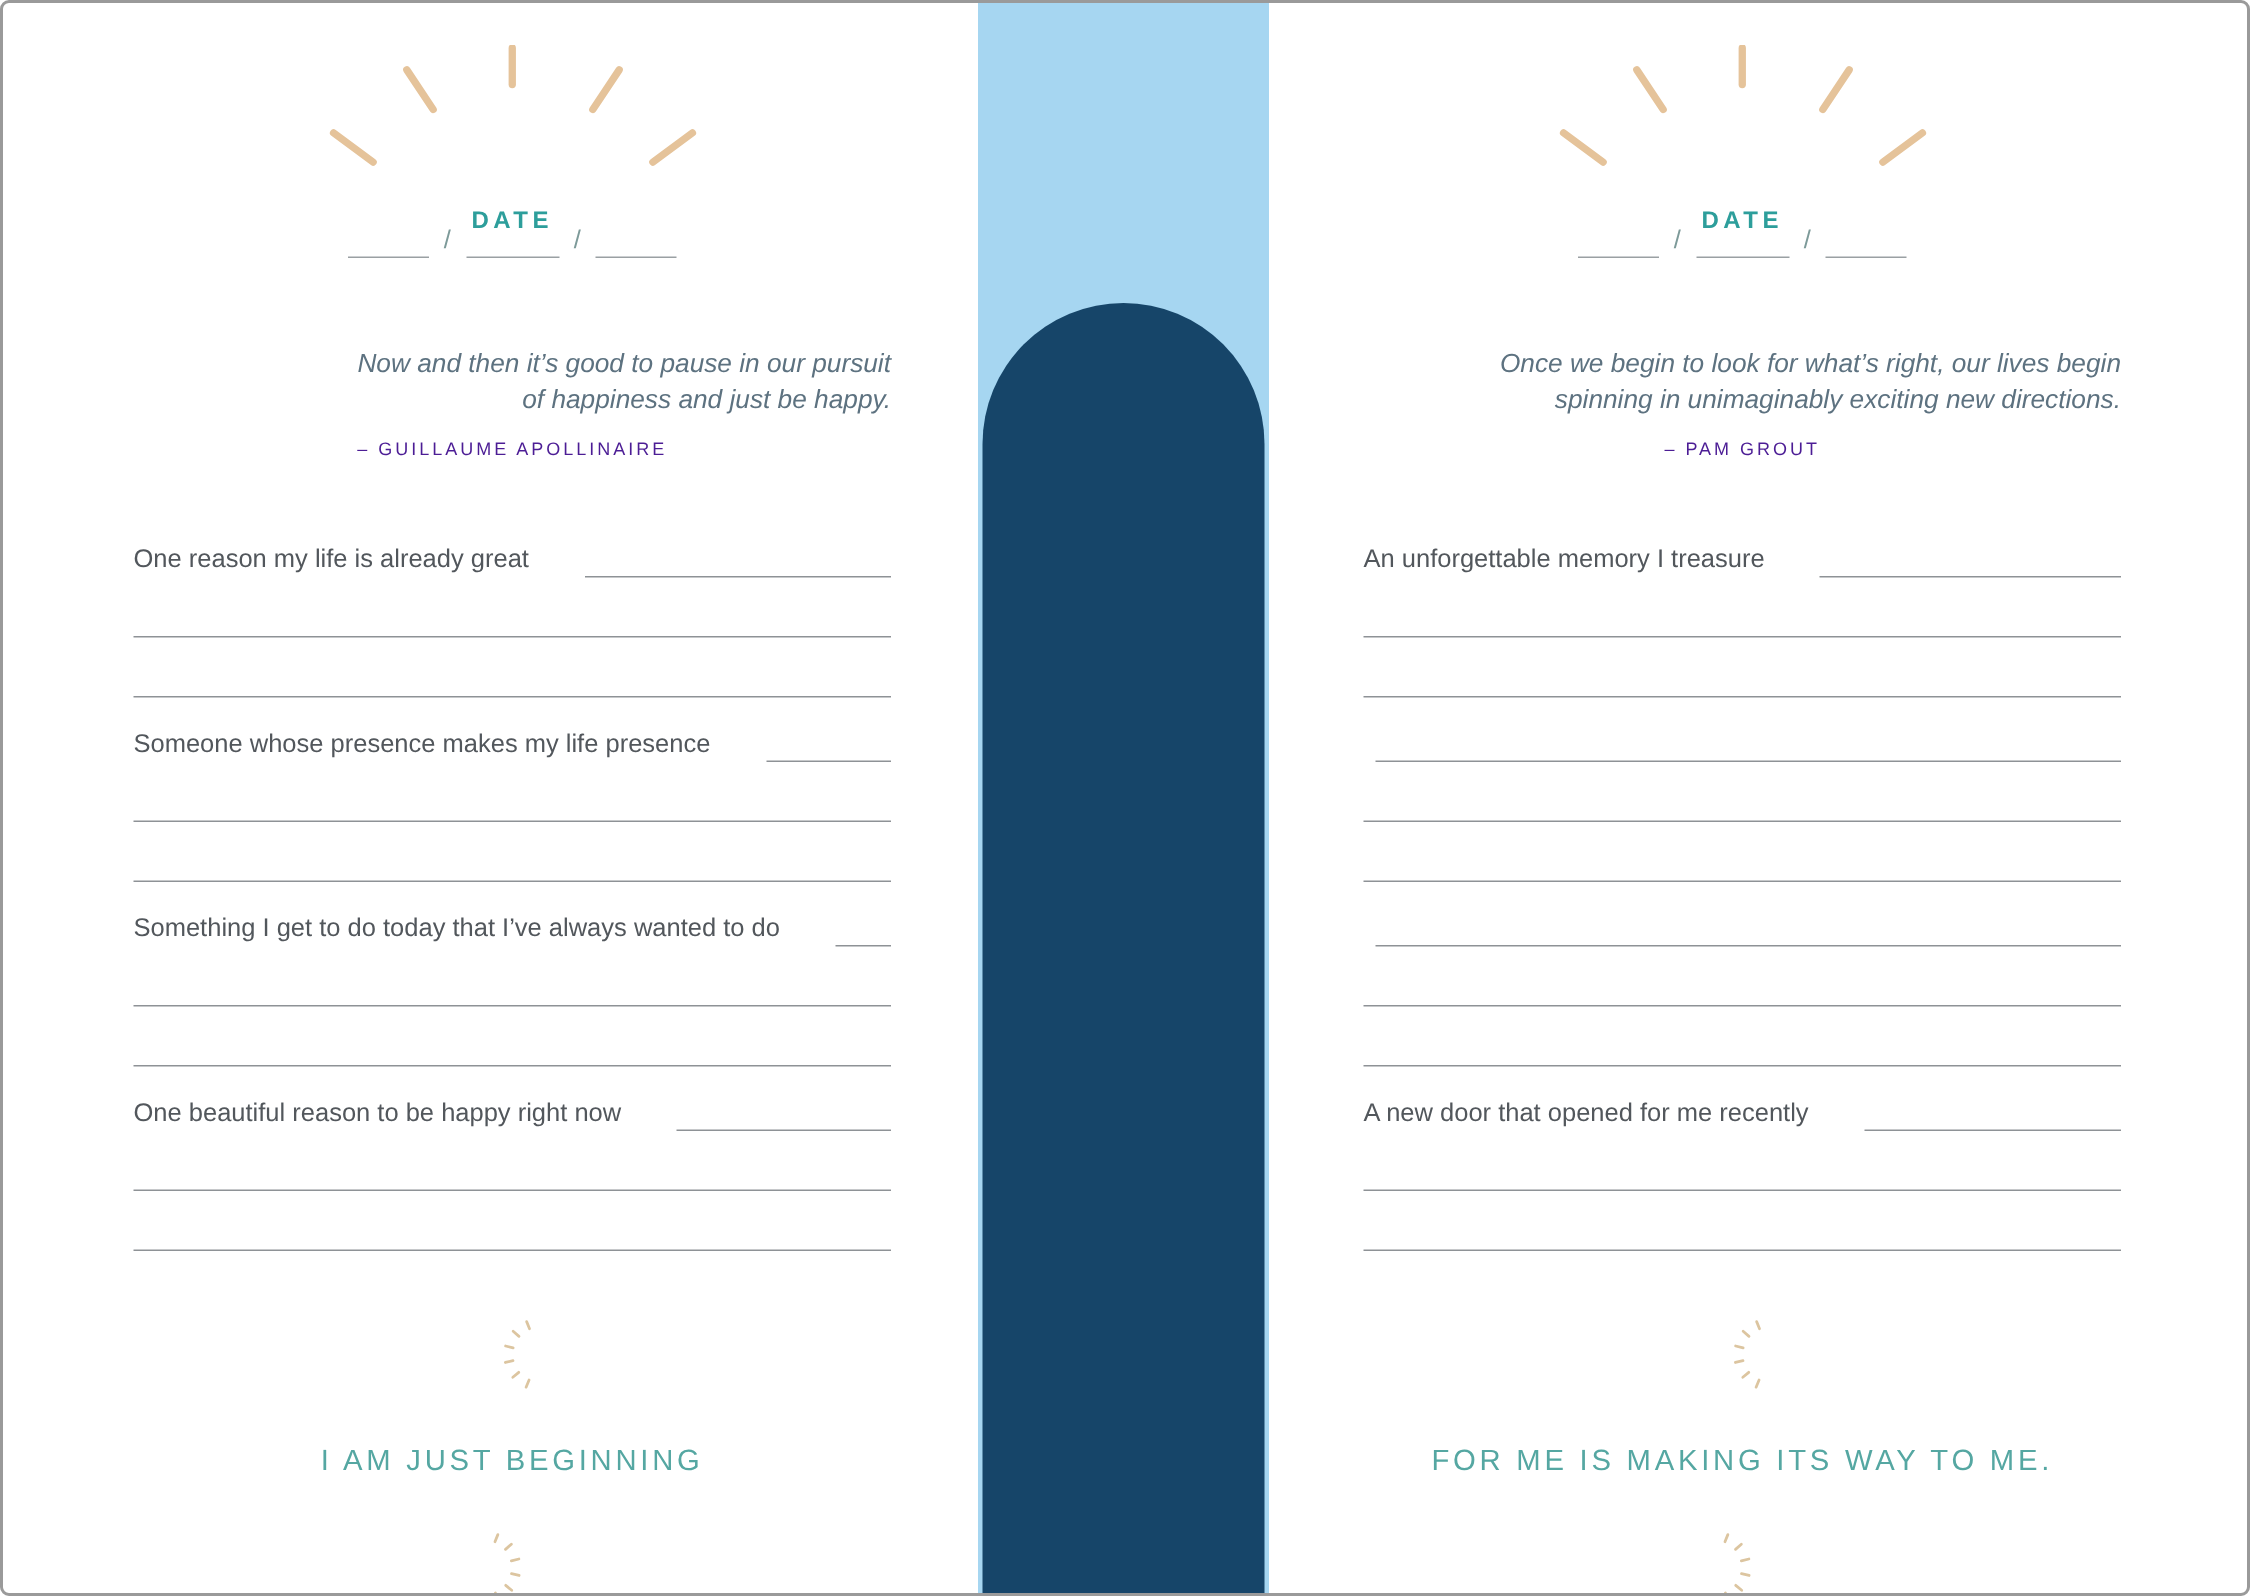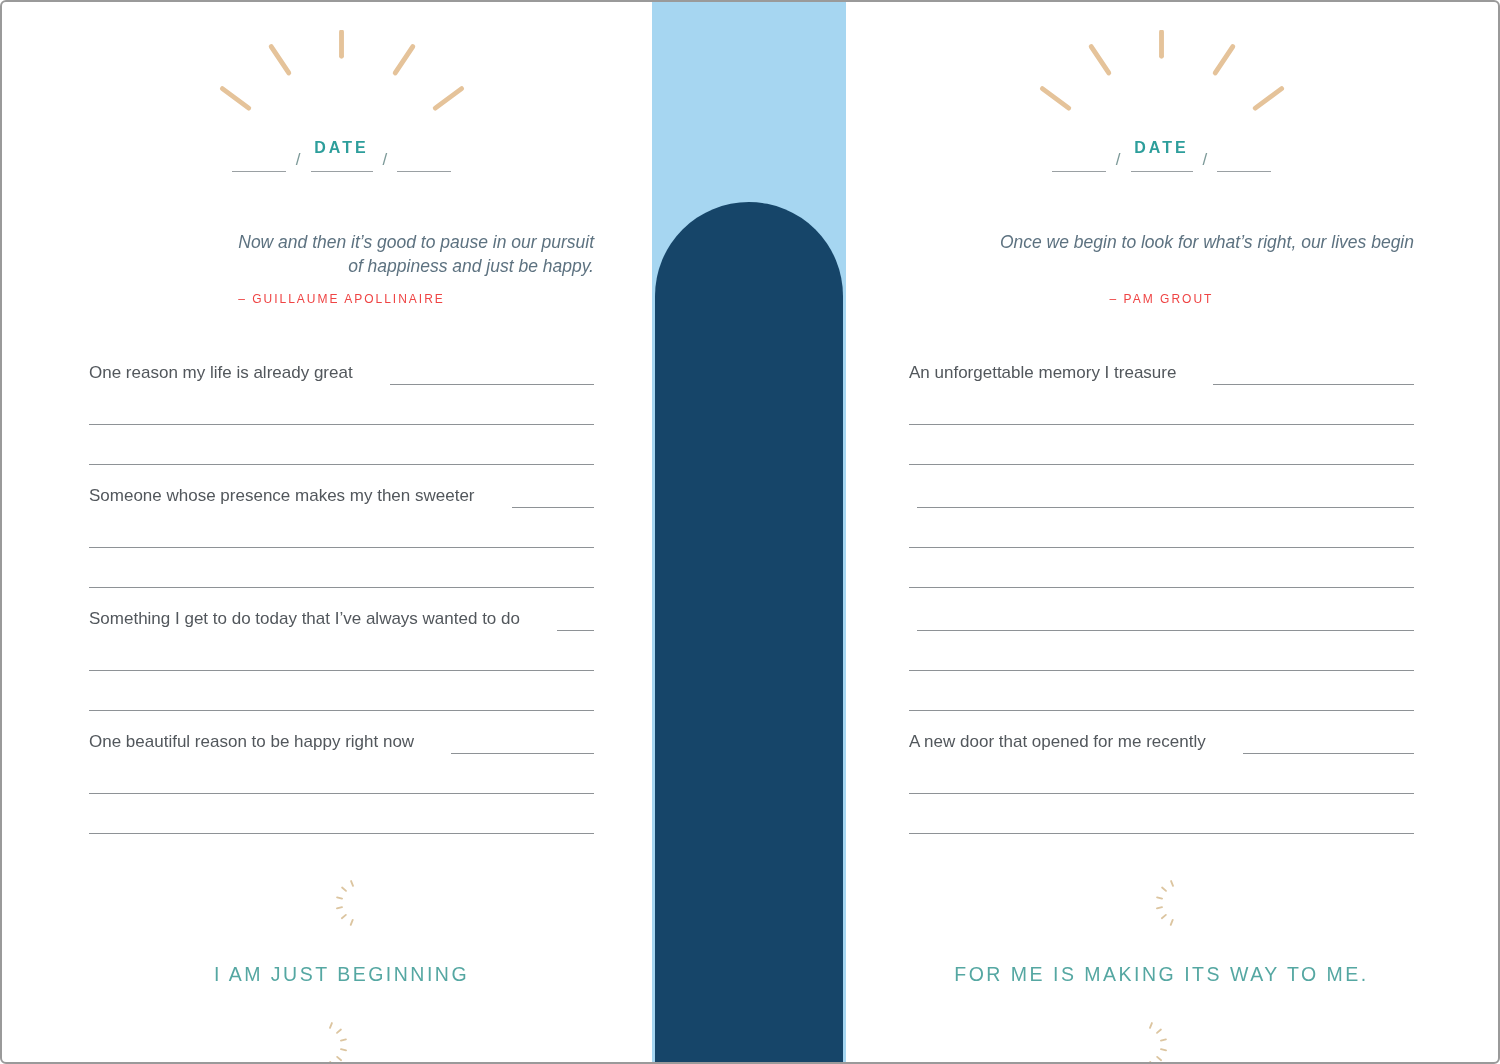--- a/index.html
+++ b/index.html
@@ -46,21 +46,21 @@
   .date-slash { color:#7d9a99; font-size:17px; line-height:24px; padding:0 1px; }
 
   .quote {
     position:absolute; top:228px; width:100%;
     text-align:right;
     color:#5d7280; font-style:italic; font-size:17.5px; line-height:24px;
   }
   .attribution {
     position:absolute; top:290px; width:100%;
     text-align:center;
-    color:#ef4444; font-size:12px; letter-spacing:2px;
+    color:#4c1d95; font-size:12px; letter-spacing:2px;
   }
 
   .prompts { position:absolute; top:358px; left:0; right:0; }
   .prompt-block { margin-bottom:18px; }
   .prompt-row { display:flex; align-items:flex-end; height:25px;gap:29px; }
   .prompt-text {
     color:#52575c; font-size:17px; line-height:25px; white-space:nowrap;
   }
   .prompt-fill { flex:1; border-bottom:1px solid #8e9296; margin-left:8px; height:1px; }
   .rule { height:39px; border-bottom:1px solid #8e9296; }
@@ -117,21 +117,21 @@
       <div class="prompt-block">
         <div class="prompt-row">
           <span class="prompt-text">One reason my life is already great</span>
           <span class="prompt-fill"></span>
         </div>
         <div class="rule"></div>
         <div class="rule"></div>
       </div>
       <div class="prompt-block">
         <div class="prompt-row">
-          <span class="prompt-text">Someone whose presence makes my then sweeter</span>
+          <span class="prompt-text">Someone whose presence makes my life presence</span>
           <span class="prompt-fill"></span>
         </div>
         <div class="rule"></div>
         <div class="rule"></div>
       </div>
       <div class="prompt-block">
         <div class="prompt-row">
           <span class="prompt-text">Something I get to do today that I’ve always wanted to do</span>
           <span class="prompt-fill"></span>
         </div>
@@ -192,20 +192,21 @@
     <div class="date-blanks">
       <div class="date-blank"></div>
       <div class="date-slash">/</div>
       <div class="date-blank mid"></div>
       <div class="date-slash">/</div>
       <div class="date-blank"></div>
     </div>
 
     <div class="quote">
       <div>Once we begin to look for what’s right, our lives begin</div>
+      <div>spinning in unimaginably exciting new directions.</div>
     </div>
     <div class="attribution">– PAM GROUT</div>
 
     <div class="prompts">
       <div class="prompt-block">
         <div class="prompt-row">
           <span class="prompt-text">An unforgettable memory I treasure</span>
           <span class="prompt-fill"></span>
         </div>
         <div class="rule"></div>

